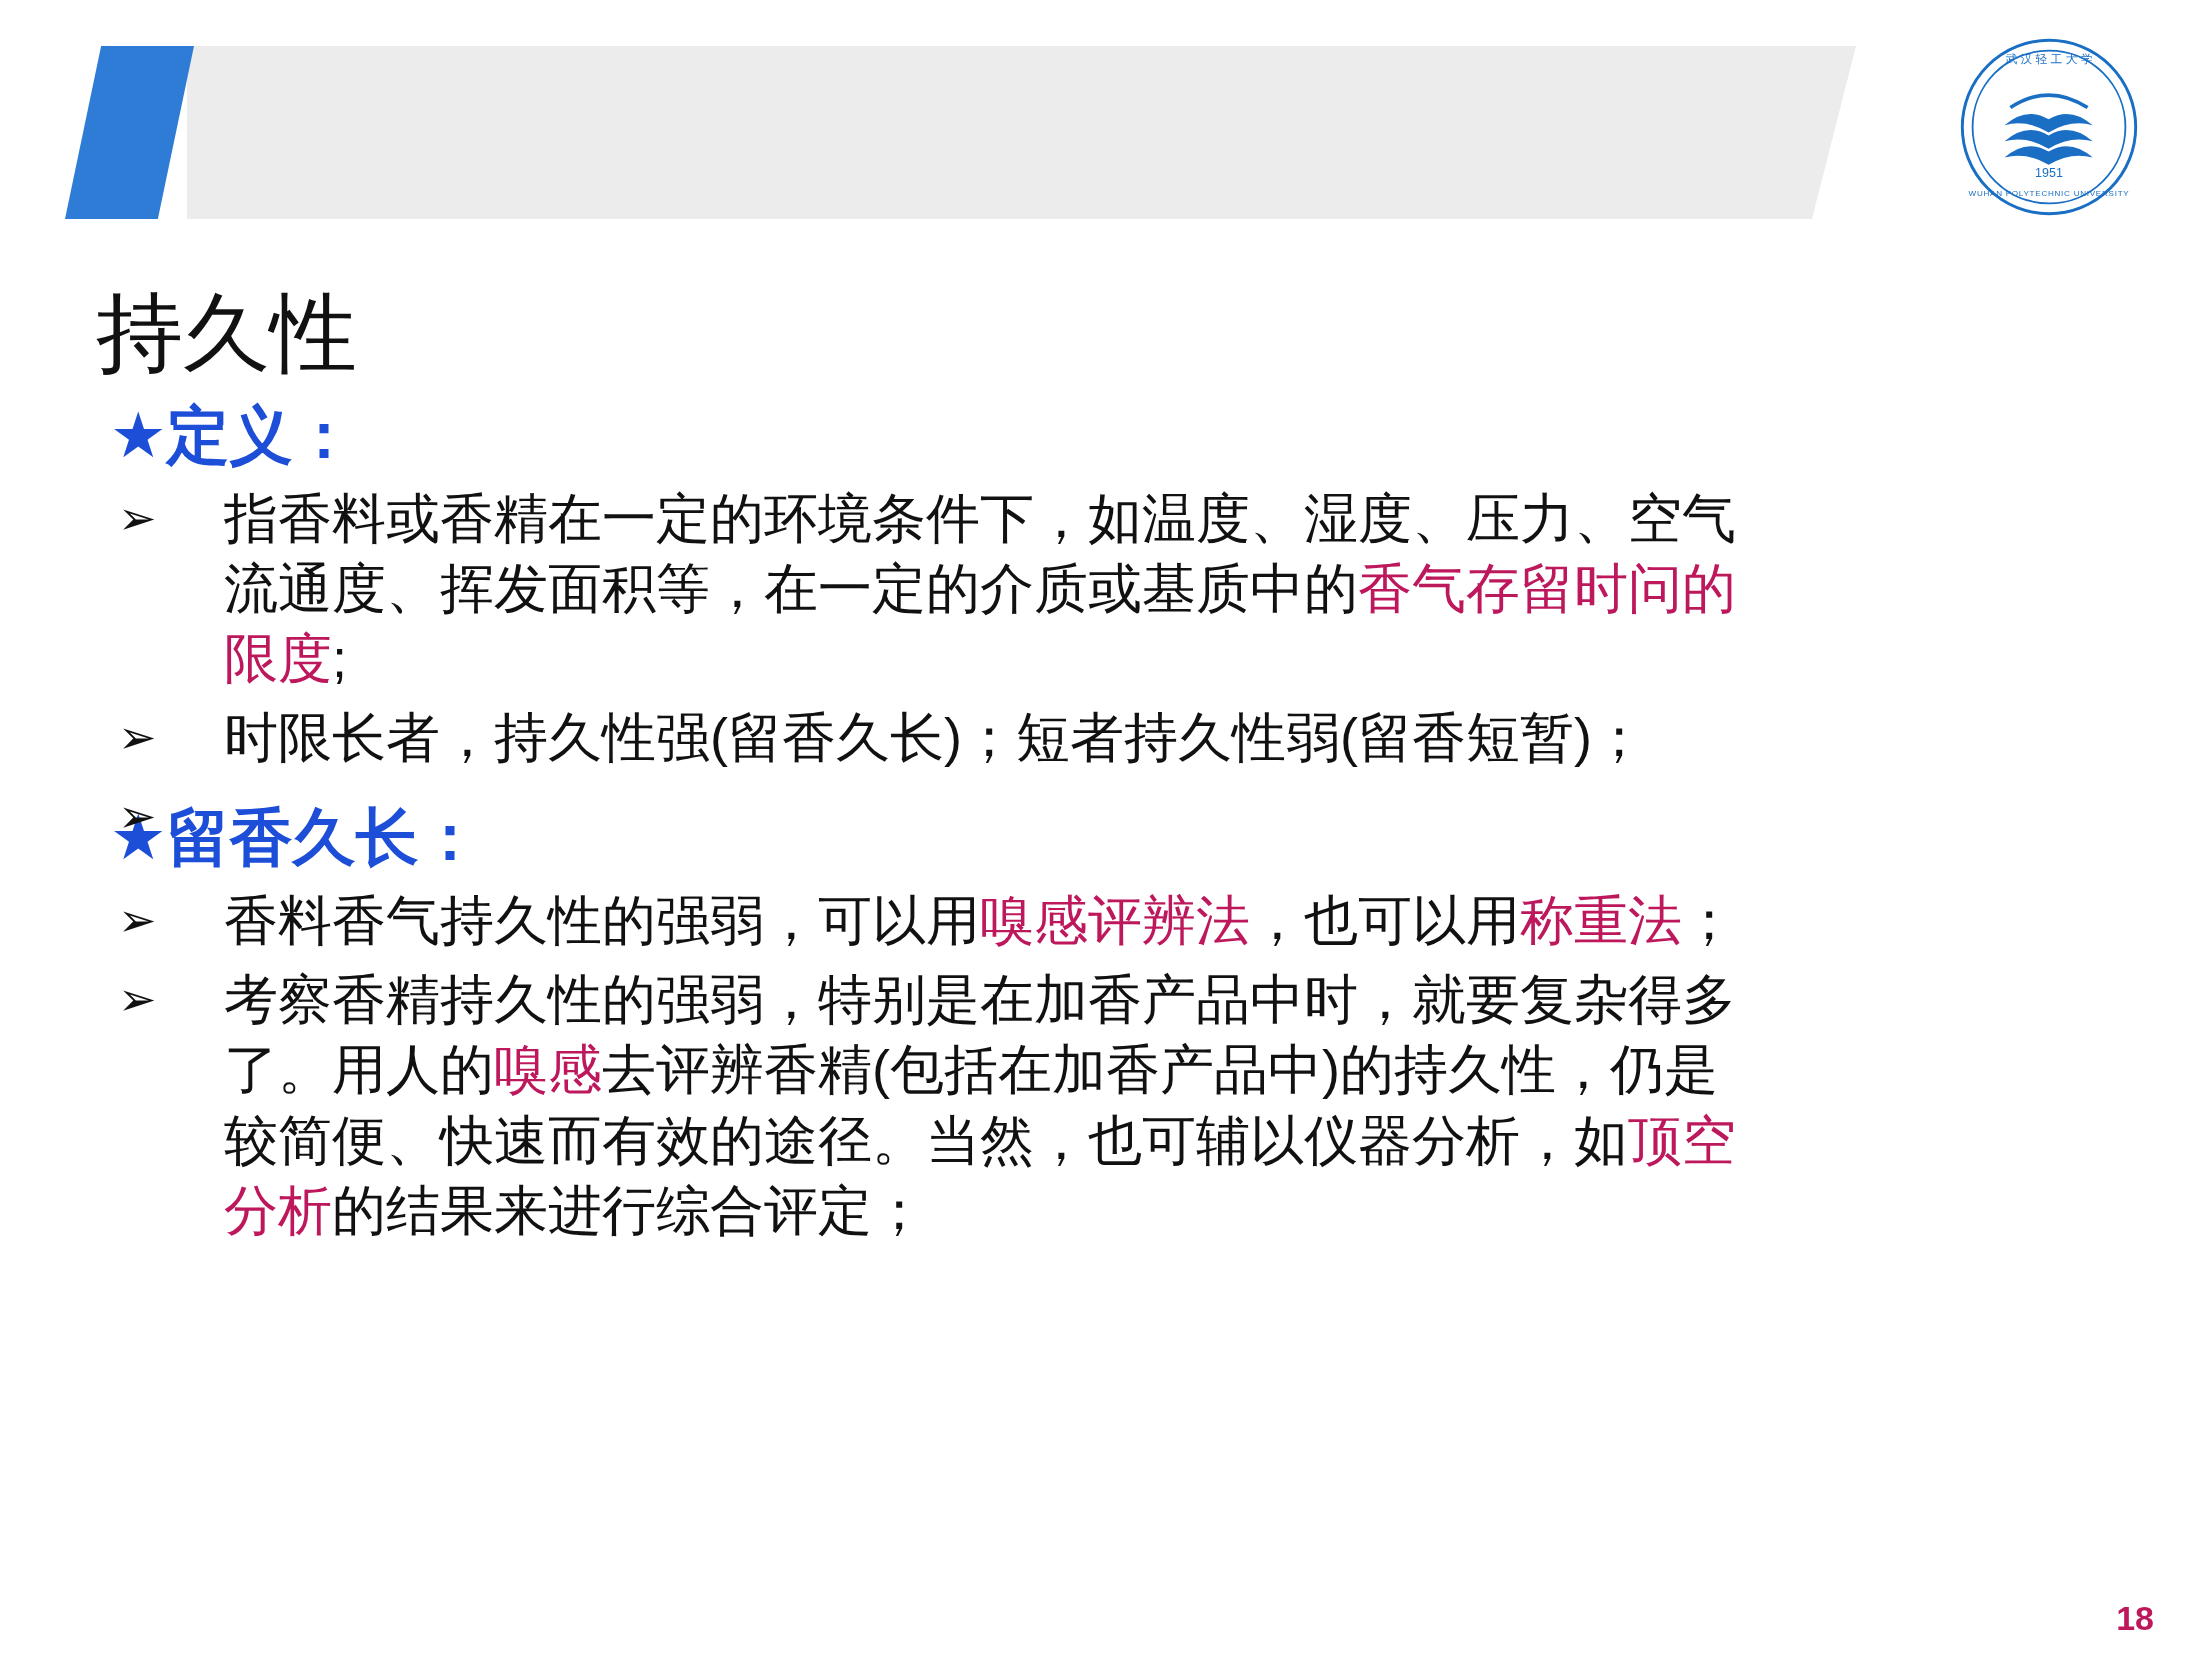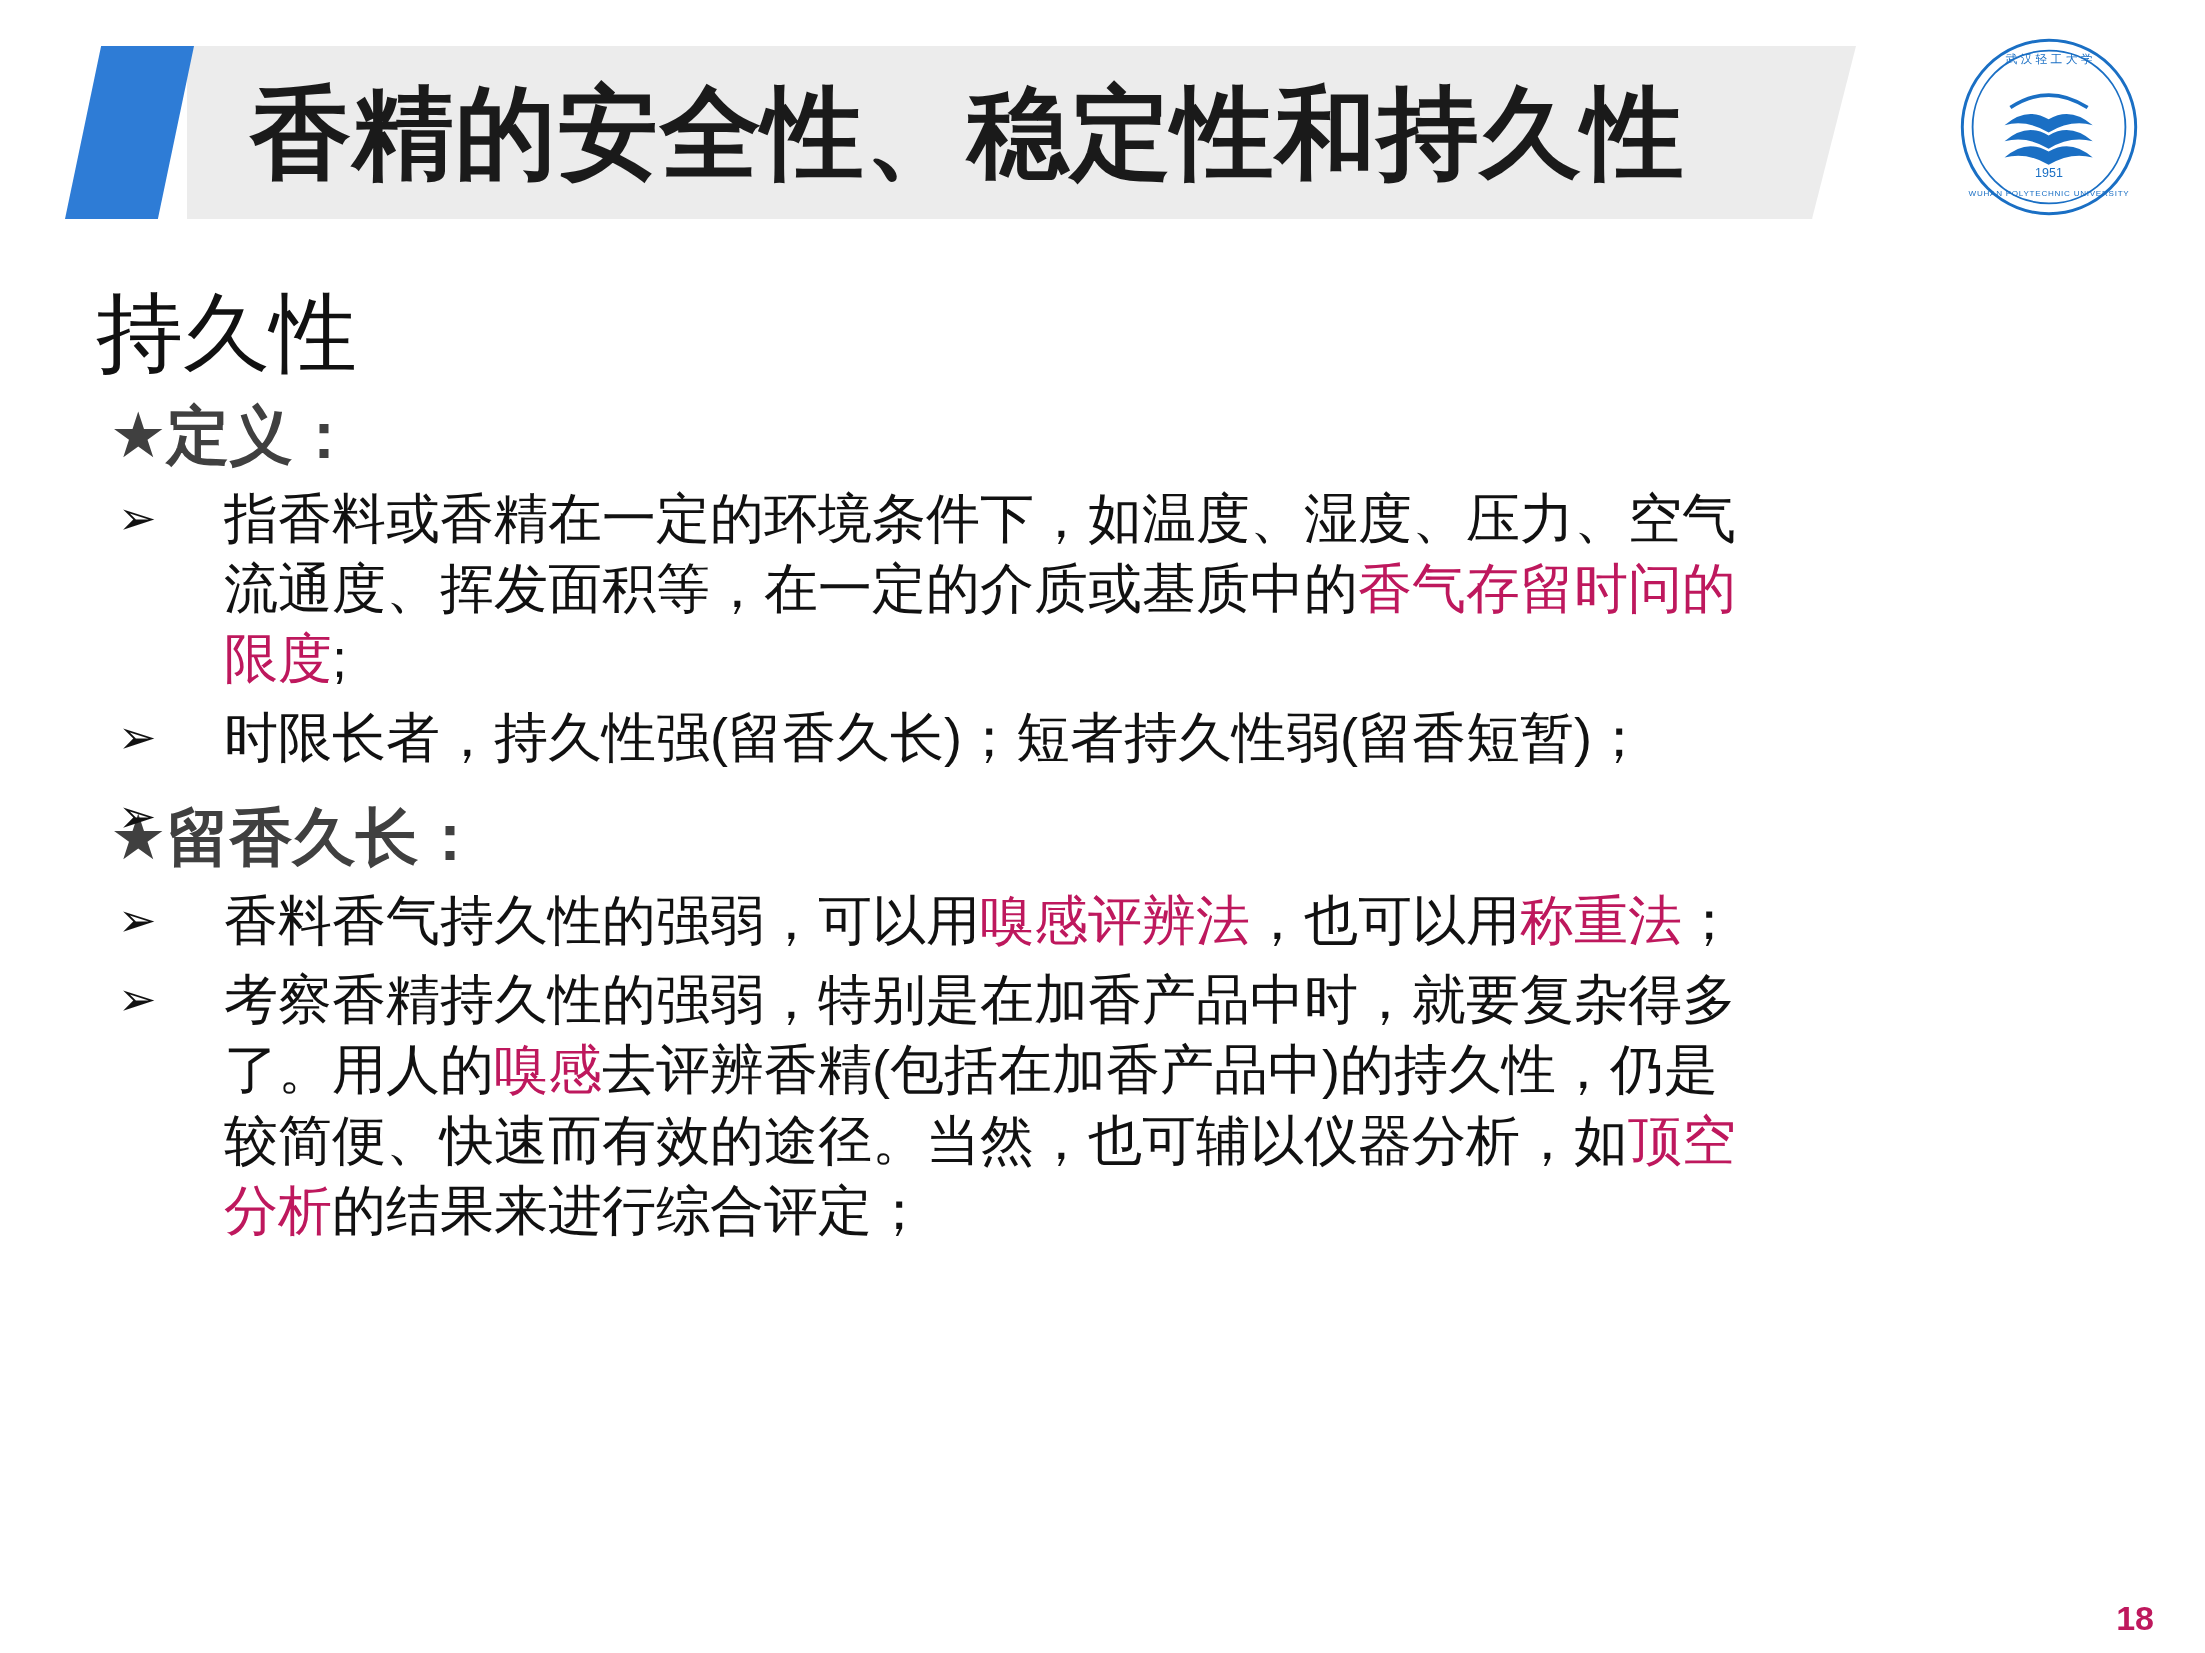--- a/index.html
+++ b/index.html
@@ -77,21 +77,21 @@
   }
   .section-heading {
     font-size: 87px;
     color: #111111;
     margin: 0 0 7.4px 96px;
     line-height: 1.25;
     font-weight: normal;
   }
   .star-head {
     font-size: 63px;
-    color: #404040;
+    color: #1d4ed8;
     margin: 7.4px 0 5.9px 110px;
     font-weight: bold;
     line-height: 1.3;
     white-space: nowrap;
   }
 
   ul.bullets {
     list-style: none;
     margin: 0;
     padding: 0;
@@ -125,21 +125,20 @@
     font-weight: bold;
     color: #be185d;
   }
 </style>
 </head>
 <body>
 
 <div class="header">
   <div class="header-bar"></div>
   <div class="header-accent"></div>
-  <div class="header-title">香精的安全性、稳定性和持久性</div>
 
   <div class="logo">
     <svg width="180" height="180" viewBox="0 0 245 245" xmlns="http://www.w3.org/2000/svg">
       <circle cx="122.5" cy="122.5" r="118" fill="#ffffff" stroke="#1a6fc4" stroke-width="4"></circle>
       <circle cx="122.5" cy="122.5" r="104" fill="#ffffff" stroke="#1a6fc4" stroke-width="2.5"></circle>
 
       <path d="M62 120 q30 -26 60 -8 q30 -18 60 8 q-30 -8 -60 10 q-30 -18 -60 -10 z" fill="#1a6fc4"></path>
       <path d="M62 142 q30 -26 60 -8 q30 -18 60 8 q-30 -8 -60 10 q-30 -18 -60 -10 z" fill="#1a6fc4"></path>
       <path d="M62 164 q30 -26 60 -8 q30 -18 60 8 q-30 -8 -60 10 q-30 -18 -60 -10 z" fill="#1a6fc4"></path>
       <path d="M70 96 q52 -34 105 0" fill="none" stroke="#1a6fc4" stroke-width="5"></path>

